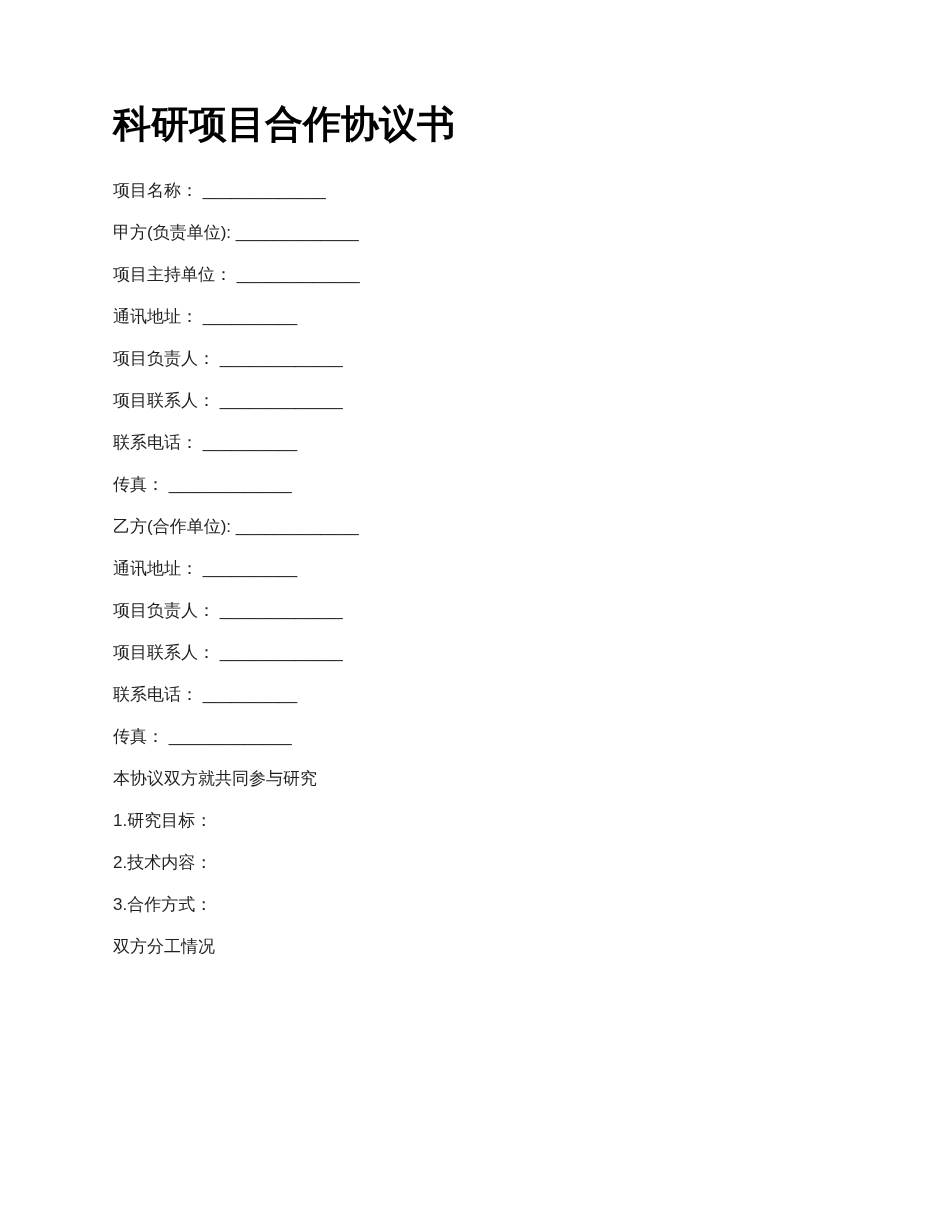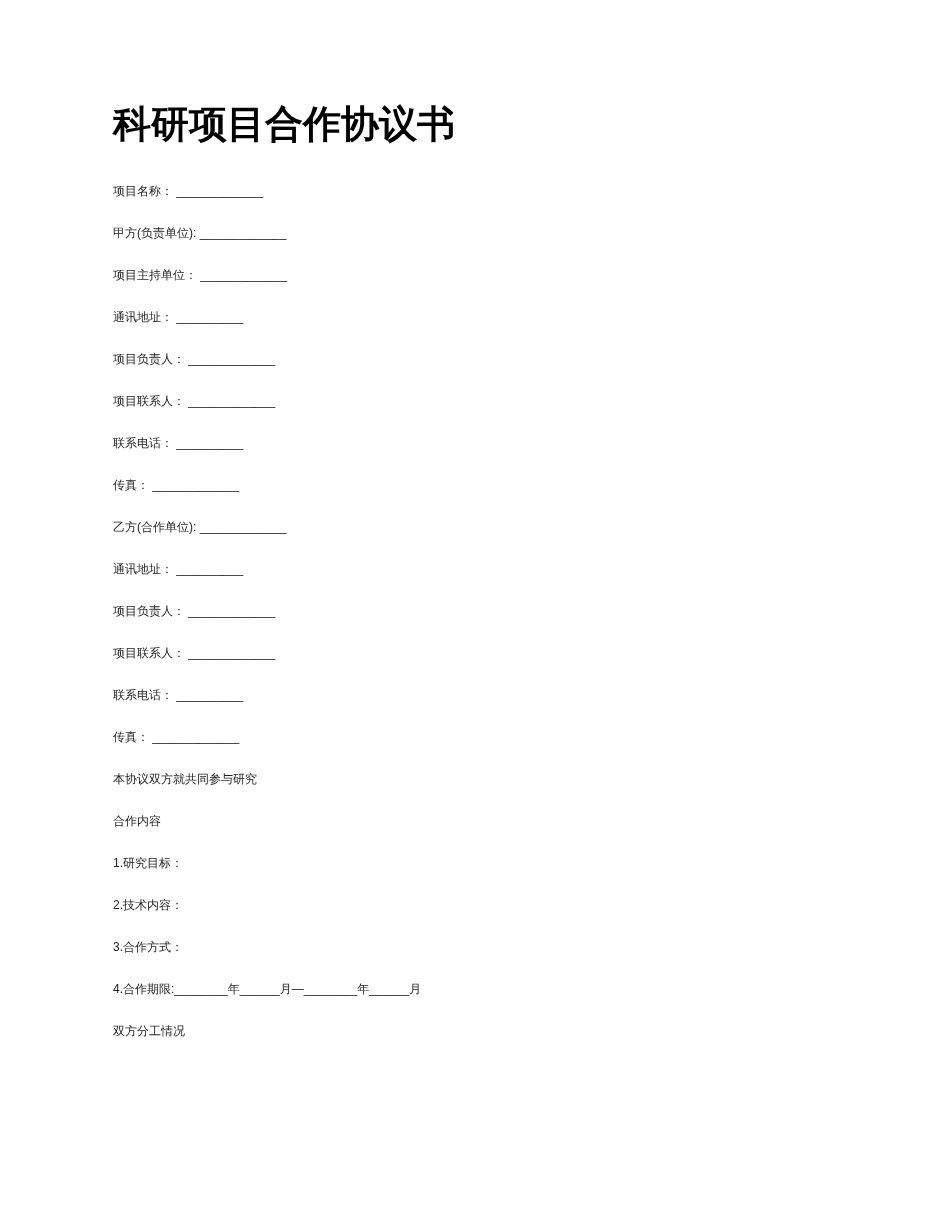--- a/index.html
+++ b/index.html
@@ -23,21 +23,21 @@
   }
   .doc-title {
     margin: 0 0 30px 0;
     font-size: 38px;
     line-height: 48px;
     font-weight: bold;
     color: #000000;
   }
   .doc-line {
     margin: 0 16px 16px 0;
-    font-size: 12px;
+    font-size: 17px;
     line-height: 26px;
     color: #1f1f1f;
     word-break: break-all;
   }
 </style>
 </head>
 <body>
 
 <div class="page">
   <h1 class="doc-title">科研项目合作协议书</h1>
@@ -52,19 +52,17 @@
   <p class="doc-line">传真： _____________</p>
   <p class="doc-line">乙方(合作单位): _____________</p>
   <p class="doc-line">通讯地址： __________</p>
   <p class="doc-line">项目负责人： _____________</p>
   <p class="doc-line">项目联系人： _____________</p>
   <p class="doc-line">联系电话： __________</p>
   <p class="doc-line">传真： _____________</p>
 
   <p class="doc-line">本协议双方就共同参与研究</p>
 
-  <p class="doc-line">合作内容</p>
   <p class="doc-line">1.研究目标：</p>
   <p class="doc-line">2.技术内容：</p>
   <p class="doc-line">3.合作方式：</p>
-  <p class="doc-line">4.合作期限:________年______月—________年______月</p>
   <p class="doc-line">双方分工情况</p>
 </div>
 
 </body></html>

